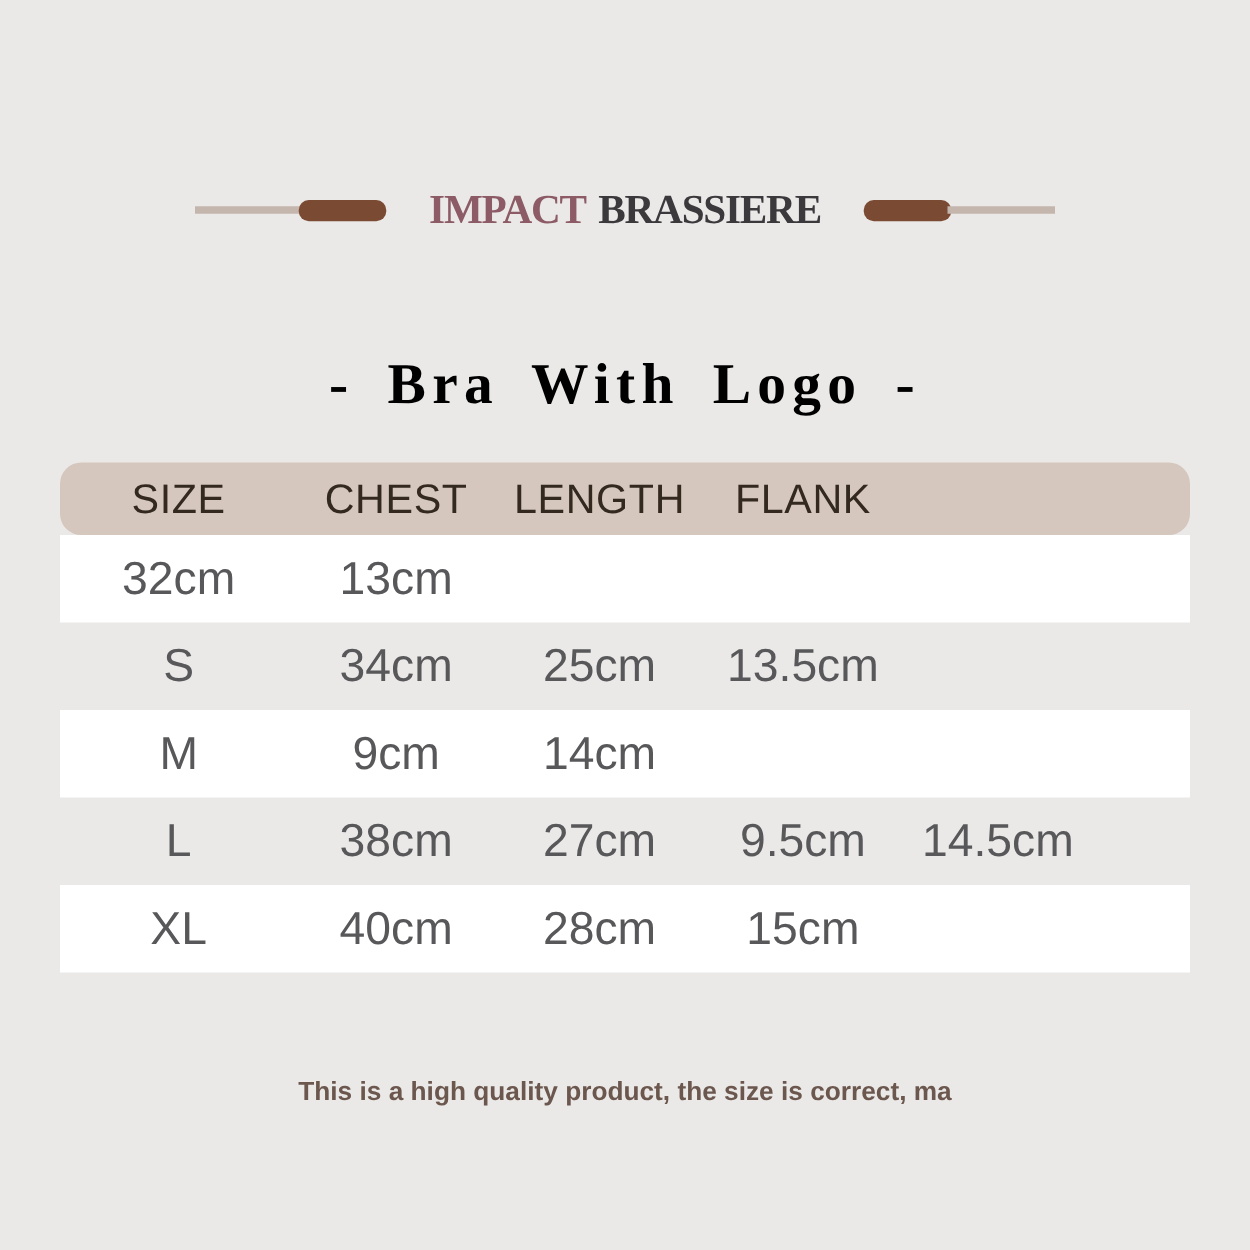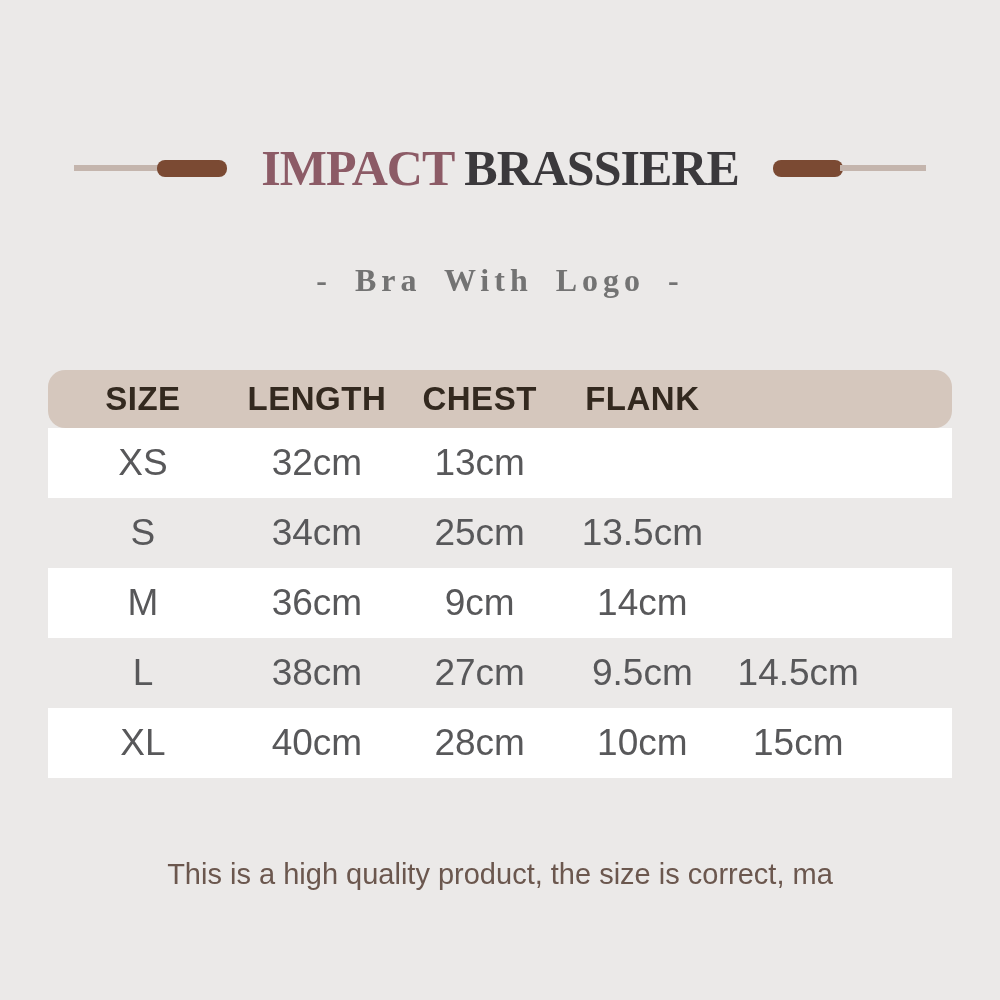--- a/index.html
+++ b/index.html
@@ -28,37 +28,37 @@
   .deco-bar {
     width: 70px; height: 17px;
     background: #7b4a33;
     border-radius: 8px;
   }
   .deco-bar.left  { margin-left: -3px; }
   .deco-bar.right { margin-right: -3px; }
   .brand-title {
     font-family: "Liberation Serif", serif;
     font-weight: bold;
-    font-size: 50px;
+    font-size: 33px;
     letter-spacing: -1px;
     margin: 0 34px;
     white-space: nowrap;
   }
   .brand-primary   { color: #8c5b66; }
   .brand-secondary { color: #3b393c; margin-left: 10px; }
 
   
   .subtitle {
     position: absolute;
-    top: 262px; left: 0; right: 0;
+    top: 280px; left: 0; right: 0;
     text-align: center;
     font-family: "Liberation Serif", serif;
     font-weight: bold;
-    font-size: 32px;
-    color: #737373;
+    font-size: 46px;
+    color: #000000;
     letter-spacing: 5px;
     word-spacing: 10px;
   }
 
   
   .size-table {
     position: absolute;
     left: 48px;
     top: 370px;
     width: 904px;
@@ -69,33 +69,34 @@
     align-items: center;
   }
   .table-head {
     height: 58px;
     background: #d5c7bd;
     border-radius: 17px;
     font-size: 33px;
     color: #33291f;
     letter-spacing: 0.5px;
   }
-  .table-head .cell { font-weight: bold; }
+  .table-head .cell { font-weight: normal; }
   .body-row { height: 70px; font-size: 37px; color: #58585a; }
   .body-row.white { background: #ffffff; }
   .cell { text-align: center; }
 
   
   .footer-note {
     position: absolute;
     top: 852px; left: 0; right: 0;
     text-align: center;
-    font-size: 29px;
+    font-size: 21px;
     line-height: 44px;
     color: #6b574e;
+    font-weight: bold;
   }
 </style>
 </head>
 <body>
 
 <div class="canvas">
 
   <div class="brand-row">
     <span class="deco-line"></span>
     <span class="deco-bar left"></span>
@@ -105,58 +106,55 @@
     <span class="deco-bar right"></span>
     <span class="deco-line"></span>
   </div>
 
   <div class="subtitle">- Bra With Logo -</div>
 
   <div class="size-table">
 
     <div class="grid-row table-head">
       <div class="cell">SIZE</div>
+      <div class="cell">CHEST</div>
       <div class="cell">LENGTH</div>
-      <div class="cell">CHEST</div>
       <div class="cell">FLANK</div>
     </div>
 
     <div class="grid-row body-row white">
-      <div class="cell">XS</div>
       <div class="cell">32cm</div>
       <div class="cell">13cm</div>
     </div>
 
     <div class="grid-row body-row">
       <div class="cell">S</div>
       <div class="cell">34cm</div>
       <div class="cell">25cm</div>
       <div class="cell">13.5cm</div>
     </div>
 
     <div class="grid-row body-row white">
       <div class="cell">M</div>
-      <div class="cell">36cm</div>
       <div class="cell">9cm</div>
       <div class="cell">14cm</div>
     </div>
 
     <div class="grid-row body-row">
       <div class="cell">L</div>
       <div class="cell">38cm</div>
       <div class="cell">27cm</div>
       <div class="cell">9.5cm</div>
       <div class="cell">14.5cm</div>
     </div>
 
     <div class="grid-row body-row white">
       <div class="cell">XL</div>
       <div class="cell">40cm</div>
       <div class="cell">28cm</div>
-      <div class="cell">10cm</div>
       <div class="cell">15cm</div>
     </div>
 
   </div>
 
   <div class="footer-note">
     <div>This is a high quality product, the size is correct, ma</div>
   </div>
 
 </div>

